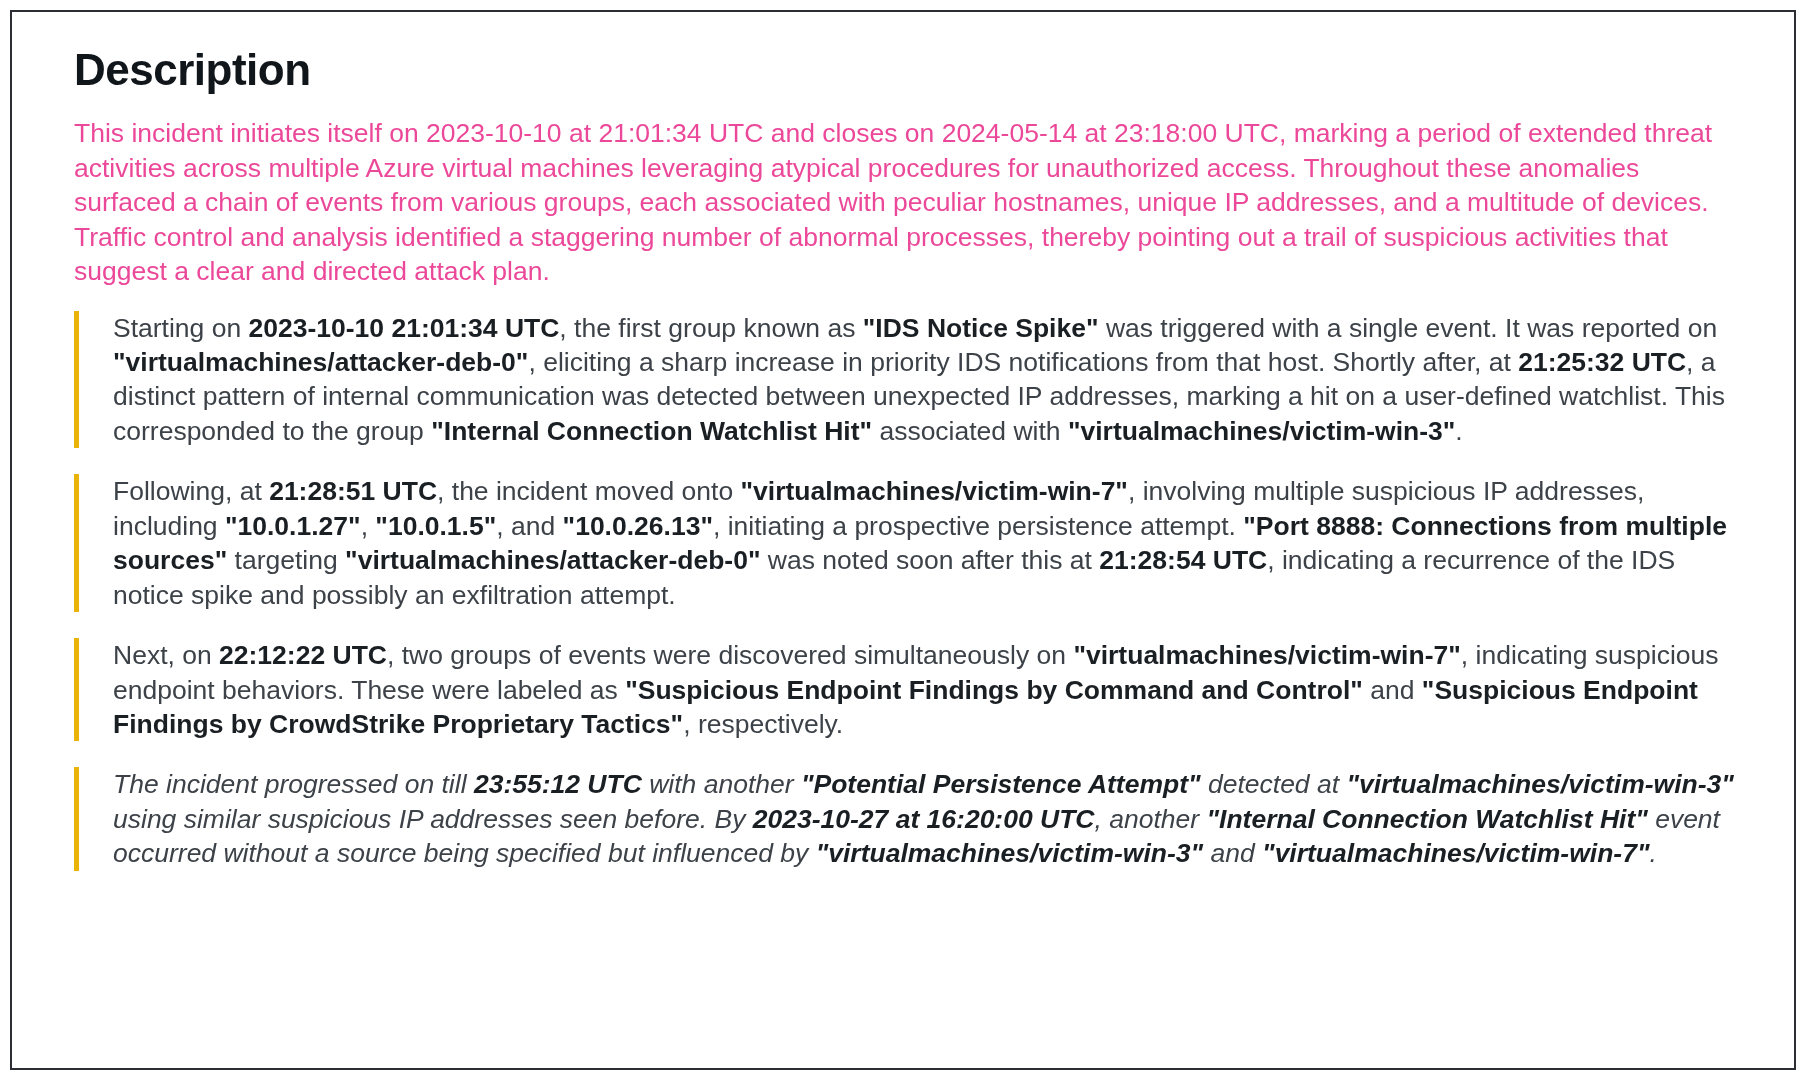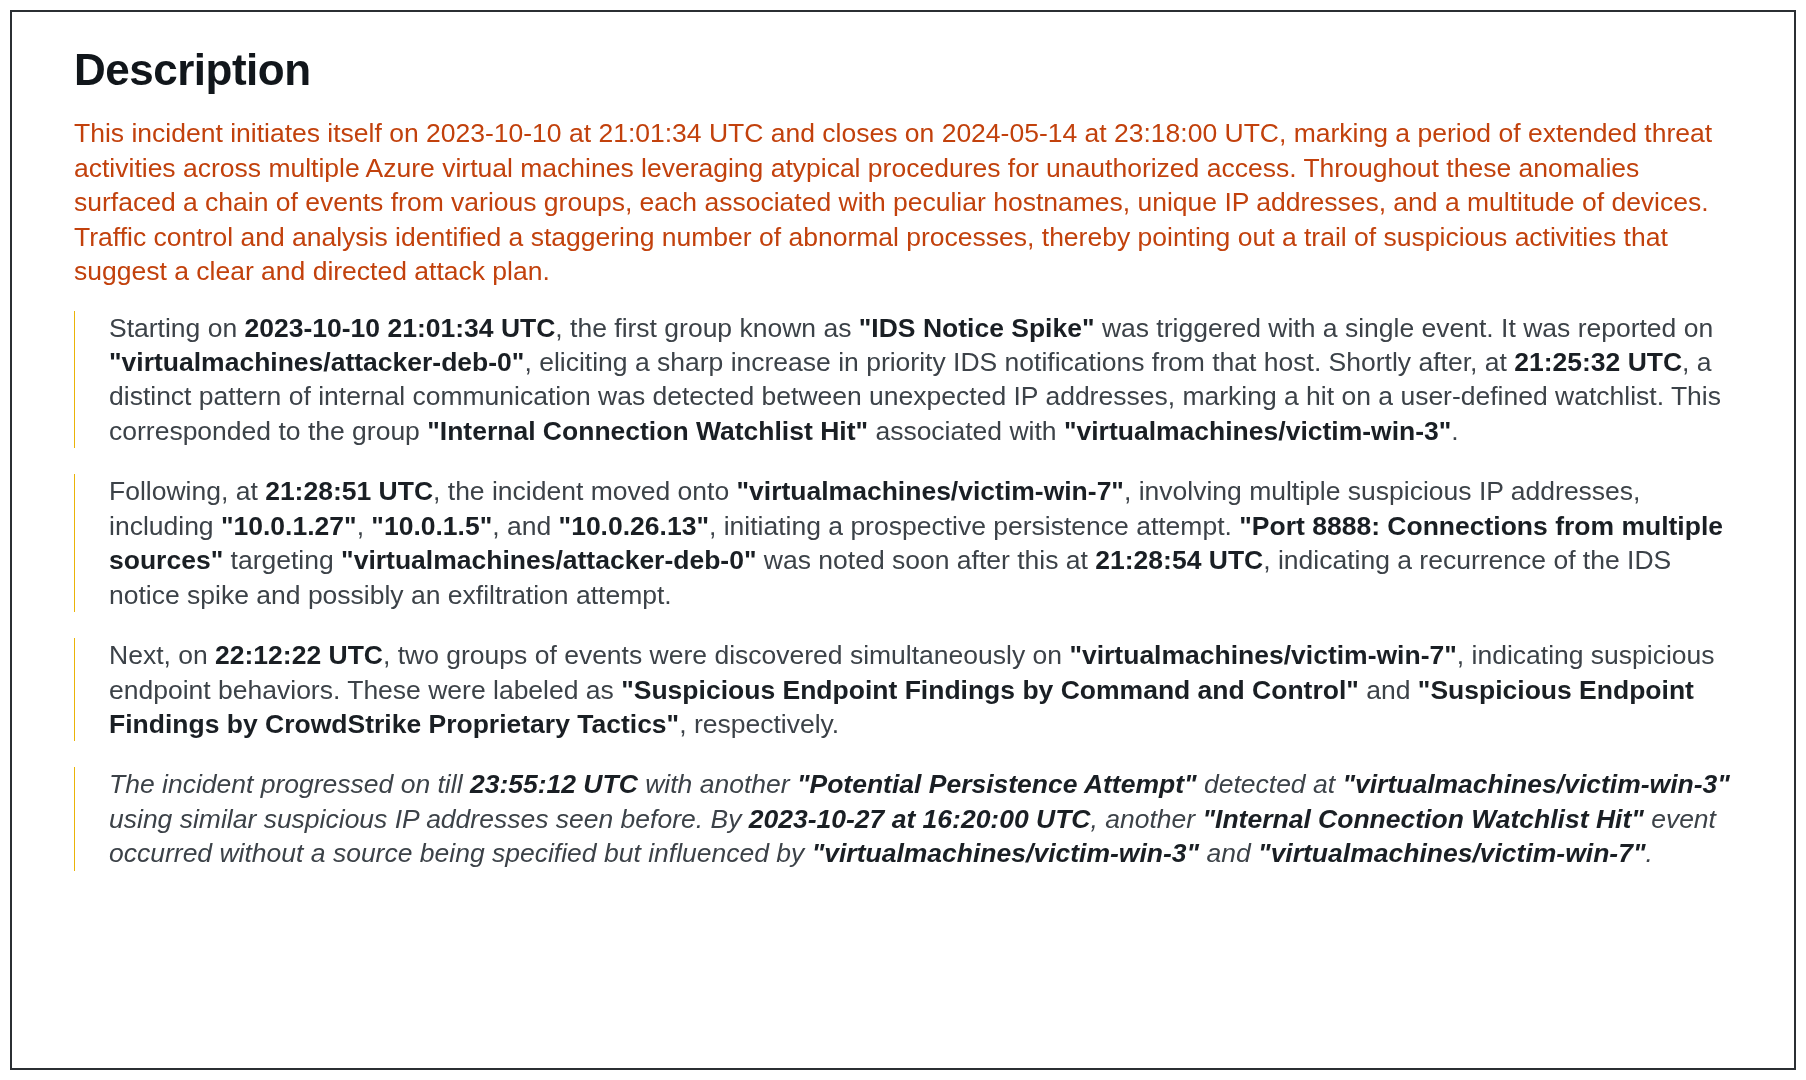--- a/index.html
+++ b/index.html
@@ -33,29 +33,29 @@
     font-size: 44px;
     font-weight: bold;
     color: #11161b;
     letter-spacing: -0.5px;
     margin: 8px 0 22px 0;
     line-height: 1.1;
   }
   .intro {
     font-size: 26.5px;
     line-height: 1.30;
-    color: #c2410c;
+    color: #ec4899;
     margin: 0 0 22px 0;
     max-width: 1660px;
   }
   .quotes {
     display: block;
   }
   .quote {
-    border-left: 1px solid #eab308;
+    border-left: 5px solid #eab308;
     padding: 0 0 0 34px;
     margin: 0 0 26px 0;
     font-size: 26.5px;
     line-height: 1.30;
     color: #3c4248;
     max-width: 1630px;
   }
   .quote:last-child {
     margin-bottom: 0;
     font-style: italic;

